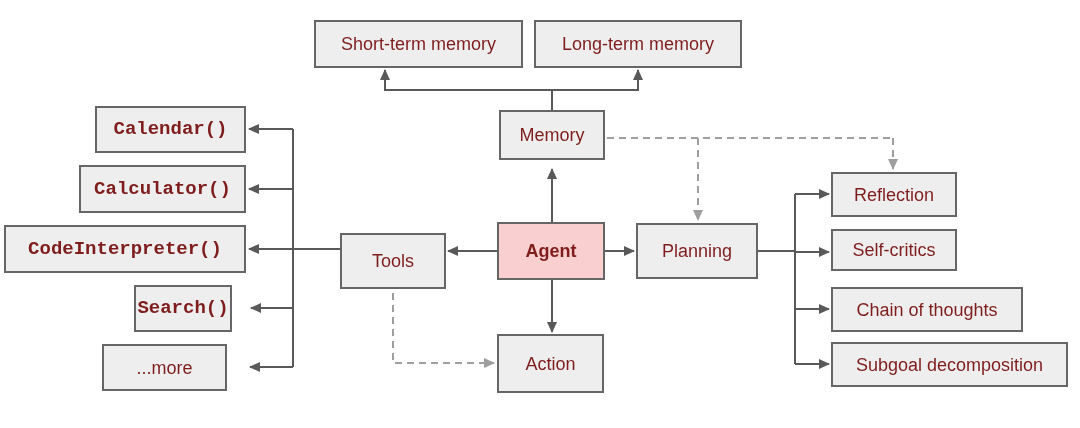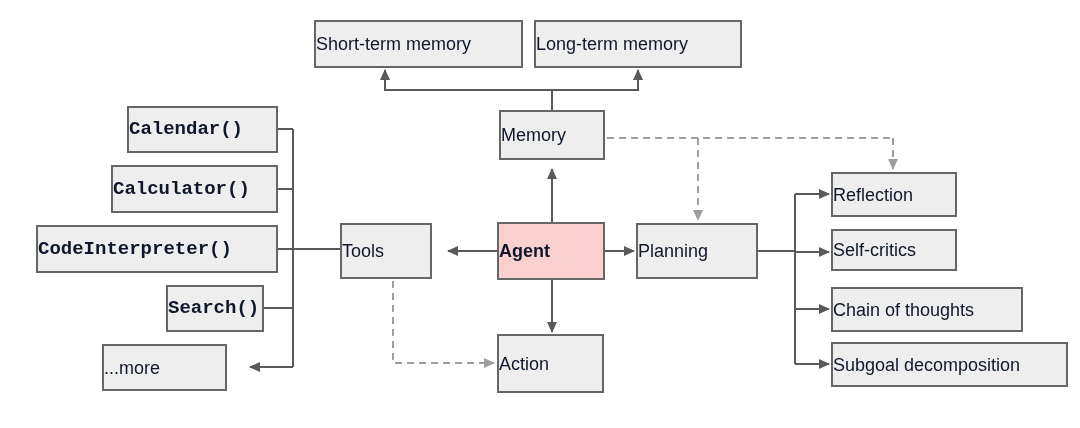--- a/index.html
+++ b/index.html
@@ -9,31 +9,30 @@
     background:#ffffff;
     font-family:"Liberation Sans", sans-serif;
     overflow:hidden;
   }
   #wires{position:absolute;left:0;top:0;width:1080px;height:428px;}
   .node{
     position:absolute;
     box-sizing:border-box;
     background:#eeeeee;
     border:2px solid #666666;
-    color:#0f172a;
-    display:flex;align-items:center;justify-content:flex-start;
+    color:#7f1d1d;
+    display:flex;align-items:center;justify-content:center;
     font-size:18px;
     line-height:1;
     white-space:nowrap;
   }
   .node.mono{
     font-family:"Liberation Mono","DejaVu Sans Mono",monospace;
     font-weight:bold;
     font-size:19px;
-    margin-left:32px;
   }
   .node.agent{
     background:#f9cfcf;
     font-weight:bold;
   }
 </style>
 </head>
 <body>
 
 <div id="canvas">
@@ -82,21 +81,21 @@
   <div class="node" style="left:314px;top:20px;width:209px;height:48px">
     <span>Short-term memory</span>
   </div>
   <div class="node" style="left:534px;top:20px;width:208px;height:48px">
     <span>Long-term memory</span>
   </div>
 
   <div class="node" style="left:499px;top:110px;width:106px;height:50px">
     <span>Memory</span>
   </div>
-  <div class="node" style="left:340px;top:223px;width:92px;height:56px">
+  <div class="node" style="left:340px;top:233px;width:106px;height:56px">
     <span>Tools</span>
   </div>
   <div class="node agent" style="left:497px;top:222px;width:108px;height:58px">
     <span>Agent</span>
   </div>
   <div class="node" style="left:497px;top:334px;width:107px;height:59px">
     <span>Action</span>
   </div>
   <div class="node" style="left:636px;top:223px;width:122px;height:56px">
     <span>Planning</span>

